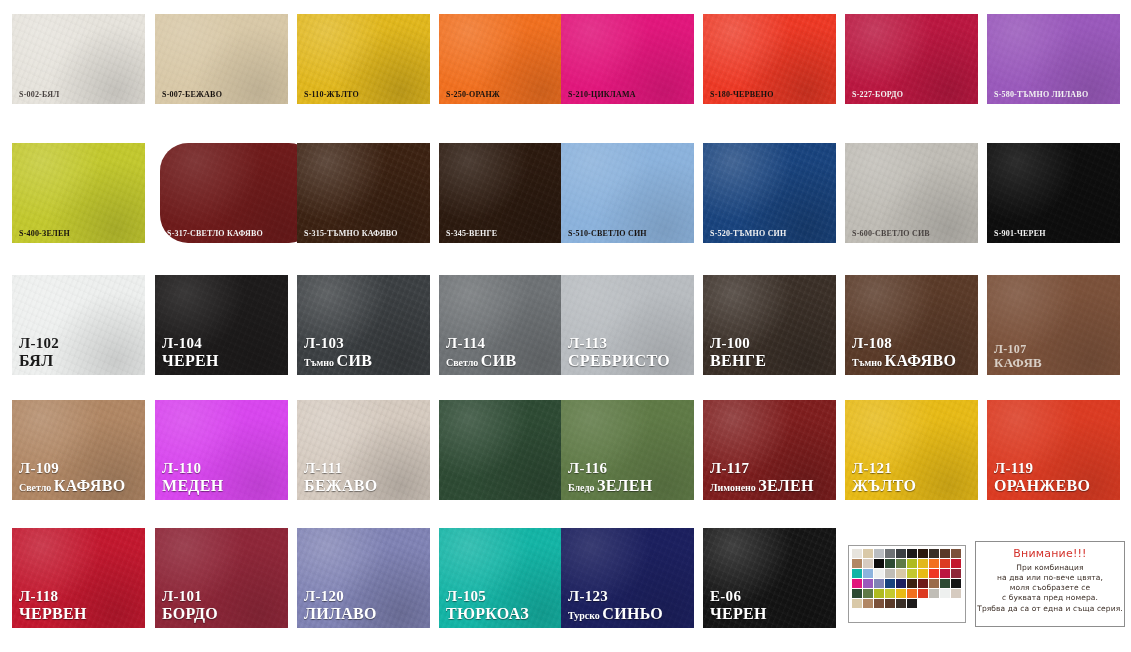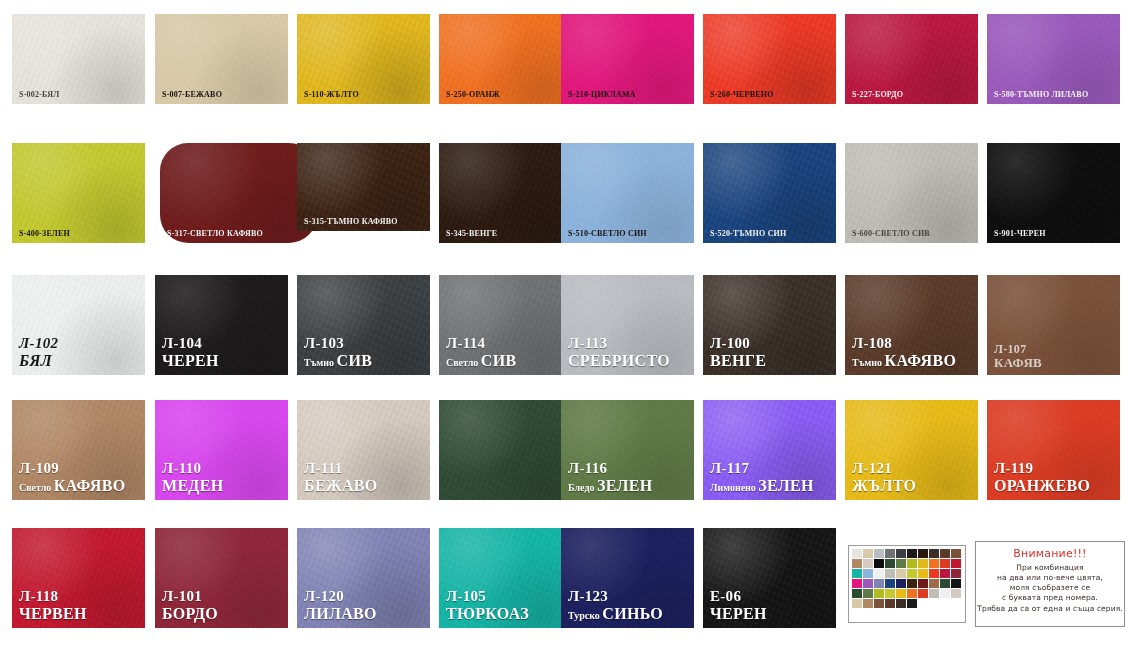--- a/index.html
+++ b/index.html
@@ -72,21 +72,20 @@
     margin-top: 1px;
   }
   .l-row .nm .pre {
     font-size: 10px;
     font-weight: 700;
     letter-spacing: 0;
   }
   .l-row .lbl.dark {
     color: #1a1a1a;
     text-shadow: 0 1px 0 rgba(255,255,255,.35);
-    font-style: italic;
   }
   .l-row .lbl.faint {
     color: #d9cfc6;
     text-shadow: none;
   }
   .l-row .lbl.faint .code { font-size: 12px; }
   .l-row .lbl.faint .nm   { font-size: 13px; }
 
   
   #thumb {
@@ -151,39 +150,39 @@
     <div class="swatch s-row" style="left: 439px; top: 14px; width: 133px; height: 90px; background: rgb(242, 112, 31);">
       <span class="grain" style="background: radial-gradient(circle at 22% 18%, rgba(255, 255, 255, 0.16) 0%, rgba(255, 255, 255, 0) 46%), radial-gradient(circle at 78% 86%, rgba(0, 0, 0, 0.15) 0%, rgba(0, 0, 0, 0) 52%), repeating-linear-gradient(112deg, rgba(255, 255, 255, 0.03) 0px, rgba(255, 255, 255, 0) 2px, rgba(0, 0, 0, 0.027) 3px, rgba(0, 0, 0, 0) 5px), repeating-linear-gradient(24deg, rgba(0, 0, 0, 0.024) 0px, rgba(0, 0, 0, 0) 3px, rgba(255, 255, 255, 0.02) 4px, rgba(255, 255, 255, 0) 7px);"></span>
       <div class="lbl dark">S-250-ОРАНЖ</div>
     </div>
     <div class="swatch s-row" style="left: 561px; top: 14px; width: 133px; height: 90px; background: rgb(226, 22, 124);">
       <span class="grain" style="background: radial-gradient(circle at 22% 18%, rgba(255, 255, 255, 0.13) 0%, rgba(255, 255, 255, 0) 46%), radial-gradient(circle at 78% 86%, rgba(0, 0, 0, 0.12) 0%, rgba(0, 0, 0, 0) 52%), repeating-linear-gradient(112deg, rgba(255, 255, 255, 0.02) 0px, rgba(255, 255, 255, 0) 2px, rgba(0, 0, 0, 0.02) 3px, rgba(0, 0, 0, 0) 5px), repeating-linear-gradient(24deg, rgba(0, 0, 0, 0.016) 0px, rgba(0, 0, 0, 0) 3px, rgba(255, 255, 255, 0.016) 4px, rgba(255, 255, 255, 0) 7px);"></span>
       <div class="lbl dark">S-210-ЦИКЛАМА</div>
     </div>
     <div class="swatch s-row" style="left: 703px; top: 14px; width: 133px; height: 90px; background: rgb(239, 56, 36);">
       <span class="grain" style="background: radial-gradient(circle at 22% 18%, rgba(255, 255, 255, 0.19) 0%, rgba(255, 255, 255, 0) 46%), radial-gradient(circle at 78% 86%, rgba(0, 0, 0, 0.18) 0%, rgba(0, 0, 0, 0) 52%), repeating-linear-gradient(112deg, rgba(255, 255, 255, 0.04) 0px, rgba(255, 255, 255, 0) 2px, rgba(0, 0, 0, 0.035) 3px, rgba(0, 0, 0, 0) 5px), repeating-linear-gradient(24deg, rgba(0, 0, 0, 0.027) 0px, rgba(0, 0, 0, 0) 3px, rgba(255, 255, 255, 0.027) 4px, rgba(255, 255, 255, 0) 7px);"></span>
-      <div class="lbl dark">S-260-ЧЕРВЕНО</div>
+      <div class="lbl dark">S-180-ЧЕРВЕНО</div>
     </div>
     <div class="swatch s-row" style="left: 845px; top: 14px; width: 133px; height: 90px; background: rgb(187, 22, 64);">
       <span class="grain" style="background: radial-gradient(circle at 22% 18%, rgba(255, 255, 255, 0.16) 0%, rgba(255, 255, 255, 0) 46%), radial-gradient(circle at 78% 86%, rgba(0, 0, 0, 0.15) 0%, rgba(0, 0, 0, 0) 52%), repeating-linear-gradient(112deg, rgba(255, 255, 255, 0.03) 0px, rgba(255, 255, 255, 0) 2px, rgba(0, 0, 0, 0.027) 3px, rgba(0, 0, 0, 0) 5px), repeating-linear-gradient(24deg, rgba(0, 0, 0, 0.024) 0px, rgba(0, 0, 0, 0) 3px, rgba(255, 255, 255, 0.02) 4px, rgba(255, 255, 255, 0) 7px);"></span>
       <div class="lbl light">S-227-БОРДО</div>
     </div>
     <div class="swatch s-row" style="left: 987px; top: 14px; width: 133px; height: 90px; background: rgb(154, 89, 188);">
       <span class="grain" style="background: radial-gradient(circle at 22% 18%, rgba(255, 255, 255, 0.13) 0%, rgba(255, 255, 255, 0) 46%), radial-gradient(circle at 78% 86%, rgba(0, 0, 0, 0.12) 0%, rgba(0, 0, 0, 0) 52%), repeating-linear-gradient(112deg, rgba(255, 255, 255, 0.02) 0px, rgba(255, 255, 255, 0) 2px, rgba(0, 0, 0, 0.02) 3px, rgba(0, 0, 0, 0) 5px), repeating-linear-gradient(24deg, rgba(0, 0, 0, 0.016) 0px, rgba(0, 0, 0, 0) 3px, rgba(255, 255, 255, 0.016) 4px, rgba(255, 255, 255, 0) 7px);"></span>
       <div class="lbl light">S-580-ТЪМНО ЛИЛАВО</div>
     </div>
     <div class="swatch s-row" style="left: 12px; top: 143px; width: 133px; height: 100px; background: rgb(195, 201, 46);">
       <span class="grain" style="background: radial-gradient(circle at 22% 18%, rgba(255, 255, 255, 0.16) 0%, rgba(255, 255, 255, 0) 46%), radial-gradient(circle at 78% 86%, rgba(0, 0, 0, 0.15) 0%, rgba(0, 0, 0, 0) 52%), repeating-linear-gradient(112deg, rgba(255, 255, 255, 0.03) 0px, rgba(255, 255, 255, 0) 2px, rgba(0, 0, 0, 0.027) 3px, rgba(0, 0, 0, 0) 5px), repeating-linear-gradient(24deg, rgba(0, 0, 0, 0.024) 0px, rgba(0, 0, 0, 0) 3px, rgba(255, 255, 255, 0.02) 4px, rgba(255, 255, 255, 0) 7px);"></span>
       <div class="lbl dark">S-400-ЗЕЛЕН</div>
     </div>
     <div class="swatch s-row" style="left: 160px; top: 143px; width: 157px; height: 100px; background: rgb(110, 26, 26); border-radius: 28px;">
       <span class="grain" style="background: radial-gradient(circle at 22% 18%, rgba(255, 255, 255, 0.13) 0%, rgba(255, 255, 255, 0) 46%), radial-gradient(circle at 78% 86%, rgba(0, 0, 0, 0.12) 0%, rgba(0, 0, 0, 0) 52%), repeating-linear-gradient(112deg, rgba(255, 255, 255, 0.02) 0px, rgba(255, 255, 255, 0) 2px, rgba(0, 0, 0, 0.02) 3px, rgba(0, 0, 0, 0) 5px), repeating-linear-gradient(24deg, rgba(0, 0, 0, 0.016) 0px, rgba(0, 0, 0, 0) 3px, rgba(255, 255, 255, 0.016) 4px, rgba(255, 255, 255, 0) 7px);"></span>
       <div class="lbl light">S-317-СВЕТЛО КАФЯВО</div>
     </div>
-    <div class="swatch s-row" style="left: 297px; top: 143px; width: 133px; height: 88px; background: rgb(59, 33, 17); padding-left: 24px;">
+    <div class="swatch s-row" style="left: 297px; top: 143px; width: 133px; height: 100px; background: rgb(59, 33, 17); padding-left: 24px;">
       <span class="grain" style="background: radial-gradient(circle at 22% 18%, rgba(255, 255, 255, 0.19) 0%, rgba(255, 255, 255, 0) 46%), radial-gradient(circle at 78% 86%, rgba(0, 0, 0, 0.18) 0%, rgba(0, 0, 0, 0) 52%), repeating-linear-gradient(112deg, rgba(255, 255, 255, 0.04) 0px, rgba(255, 255, 255, 0) 2px, rgba(0, 0, 0, 0.035) 3px, rgba(0, 0, 0, 0) 5px), repeating-linear-gradient(24deg, rgba(0, 0, 0, 0.027) 0px, rgba(0, 0, 0, 0) 3px, rgba(255, 255, 255, 0.027) 4px, rgba(255, 255, 255, 0) 7px);"></span>
       <div class="lbl light">S-315-ТЪМНО КАФЯВО</div>
     </div>
     <div class="swatch s-row" style="left: 439px; top: 143px; width: 133px; height: 100px; background: rgb(43, 25, 14);">
       <span class="grain" style="background: radial-gradient(circle at 22% 18%, rgba(255, 255, 255, 0.16) 0%, rgba(255, 255, 255, 0) 46%), radial-gradient(circle at 78% 86%, rgba(0, 0, 0, 0.15) 0%, rgba(0, 0, 0, 0) 52%), repeating-linear-gradient(112deg, rgba(255, 255, 255, 0.03) 0px, rgba(255, 255, 255, 0) 2px, rgba(0, 0, 0, 0.027) 3px, rgba(0, 0, 0, 0) 5px), repeating-linear-gradient(24deg, rgba(0, 0, 0, 0.024) 0px, rgba(0, 0, 0, 0) 3px, rgba(255, 255, 255, 0.02) 4px, rgba(255, 255, 255, 0) 7px);"></span>
       <div class="lbl light">S-345-ВЕНГЕ</div>
     </div>
     <div class="swatch s-row" style="left: 561px; top: 143px; width: 133px; height: 100px; background: rgb(140, 179, 221);">
       <span class="grain" style="background: radial-gradient(circle at 22% 18%, rgba(255, 255, 255, 0.13) 0%, rgba(255, 255, 255, 0) 46%), radial-gradient(circle at 78% 86%, rgba(0, 0, 0, 0.12) 0%, rgba(0, 0, 0, 0) 52%), repeating-linear-gradient(112deg, rgba(255, 255, 255, 0.02) 0px, rgba(255, 255, 255, 0) 2px, rgba(0, 0, 0, 0.02) 3px, rgba(0, 0, 0, 0) 5px), repeating-linear-gradient(24deg, rgba(0, 0, 0, 0.016) 0px, rgba(0, 0, 0, 0) 3px, rgba(255, 255, 255, 0.016) 4px, rgba(255, 255, 255, 0) 7px);"></span>
       <div class="lbl dark">S-510-СВЕТЛО СИН</div>
@@ -280,21 +279,21 @@
     <div class="swatch l-row" style="left: 439px; top: 400px; width: 133px; height: 100px; background: rgb(45, 74, 51);">
       <span class="grain" style="background: radial-gradient(circle at 22% 18%, rgba(255, 255, 255, 0.16) 0%, rgba(255, 255, 255, 0) 46%), radial-gradient(circle at 78% 86%, rgba(0, 0, 0, 0.15) 0%, rgba(0, 0, 0, 0) 52%), repeating-linear-gradient(112deg, rgba(255, 255, 255, 0.03) 0px, rgba(255, 255, 255, 0) 2px, rgba(0, 0, 0, 0.027) 3px, rgba(0, 0, 0, 0) 5px), repeating-linear-gradient(24deg, rgba(0, 0, 0, 0.024) 0px, rgba(0, 0, 0, 0) 3px, rgba(255, 255, 255, 0.02) 4px, rgba(255, 255, 255, 0) 7px);"></span>
     </div>
     <div class="swatch l-row" style="left: 561px; top: 400px; width: 133px; height: 100px; background: rgb(95, 122, 70);">
       <span class="grain" style="background: radial-gradient(circle at 22% 18%, rgba(255, 255, 255, 0.13) 0%, rgba(255, 255, 255, 0) 46%), radial-gradient(circle at 78% 86%, rgba(0, 0, 0, 0.12) 0%, rgba(0, 0, 0, 0) 52%), repeating-linear-gradient(112deg, rgba(255, 255, 255, 0.02) 0px, rgba(255, 255, 255, 0) 2px, rgba(0, 0, 0, 0.02) 3px, rgba(0, 0, 0, 0) 5px), repeating-linear-gradient(24deg, rgba(0, 0, 0, 0.016) 0px, rgba(0, 0, 0, 0) 3px, rgba(255, 255, 255, 0.016) 4px, rgba(255, 255, 255, 0) 7px);"></span>
       <div class="lbl light">
         <span class="code">Л-116</span>
         <span class="nm"><span class="pre">Бледо </span>ЗЕЛЕН</span>
       </div>
     </div>
-    <div class="swatch l-row" style="left: 703px; top: 400px; width: 133px; height: 100px; background: #8b5cf6;">
+    <div class="swatch l-row" style="left: 703px; top: 400px; width: 133px; height: 100px; background: #7f1d1d;">
       <span class="grain" style="background: radial-gradient(circle at 22% 18%, rgba(255, 255, 255, 0.19) 0%, rgba(255, 255, 255, 0) 46%), radial-gradient(circle at 78% 86%, rgba(0, 0, 0, 0.18) 0%, rgba(0, 0, 0, 0) 52%), repeating-linear-gradient(112deg, rgba(255, 255, 255, 0.04) 0px, rgba(255, 255, 255, 0) 2px, rgba(0, 0, 0, 0.035) 3px, rgba(0, 0, 0, 0) 5px), repeating-linear-gradient(24deg, rgba(0, 0, 0, 0.027) 0px, rgba(0, 0, 0, 0) 3px, rgba(255, 255, 255, 0.027) 4px, rgba(255, 255, 255, 0) 7px);"></span>
       <div class="lbl light">
         <span class="code">Л-117</span>
         <span class="nm"><span class="pre">Лимонено </span>ЗЕЛЕН</span>
       </div>
     </div>
     <div class="swatch l-row" style="left: 845px; top: 400px; width: 133px; height: 100px; background: rgb(232, 187, 22);">
       <span class="grain" style="background: radial-gradient(circle at 22% 18%, rgba(255, 255, 255, 0.16) 0%, rgba(255, 255, 255, 0) 46%), radial-gradient(circle at 78% 86%, rgba(0, 0, 0, 0.15) 0%, rgba(0, 0, 0, 0) 52%), repeating-linear-gradient(112deg, rgba(255, 255, 255, 0.03) 0px, rgba(255, 255, 255, 0) 2px, rgba(0, 0, 0, 0.027) 3px, rgba(0, 0, 0, 0) 5px), repeating-linear-gradient(24deg, rgba(0, 0, 0, 0.024) 0px, rgba(0, 0, 0, 0) 3px, rgba(255, 255, 255, 0.02) 4px, rgba(255, 255, 255, 0) 7px);"></span>
       <div class="lbl light">
         <span class="code">Л-121</span>

